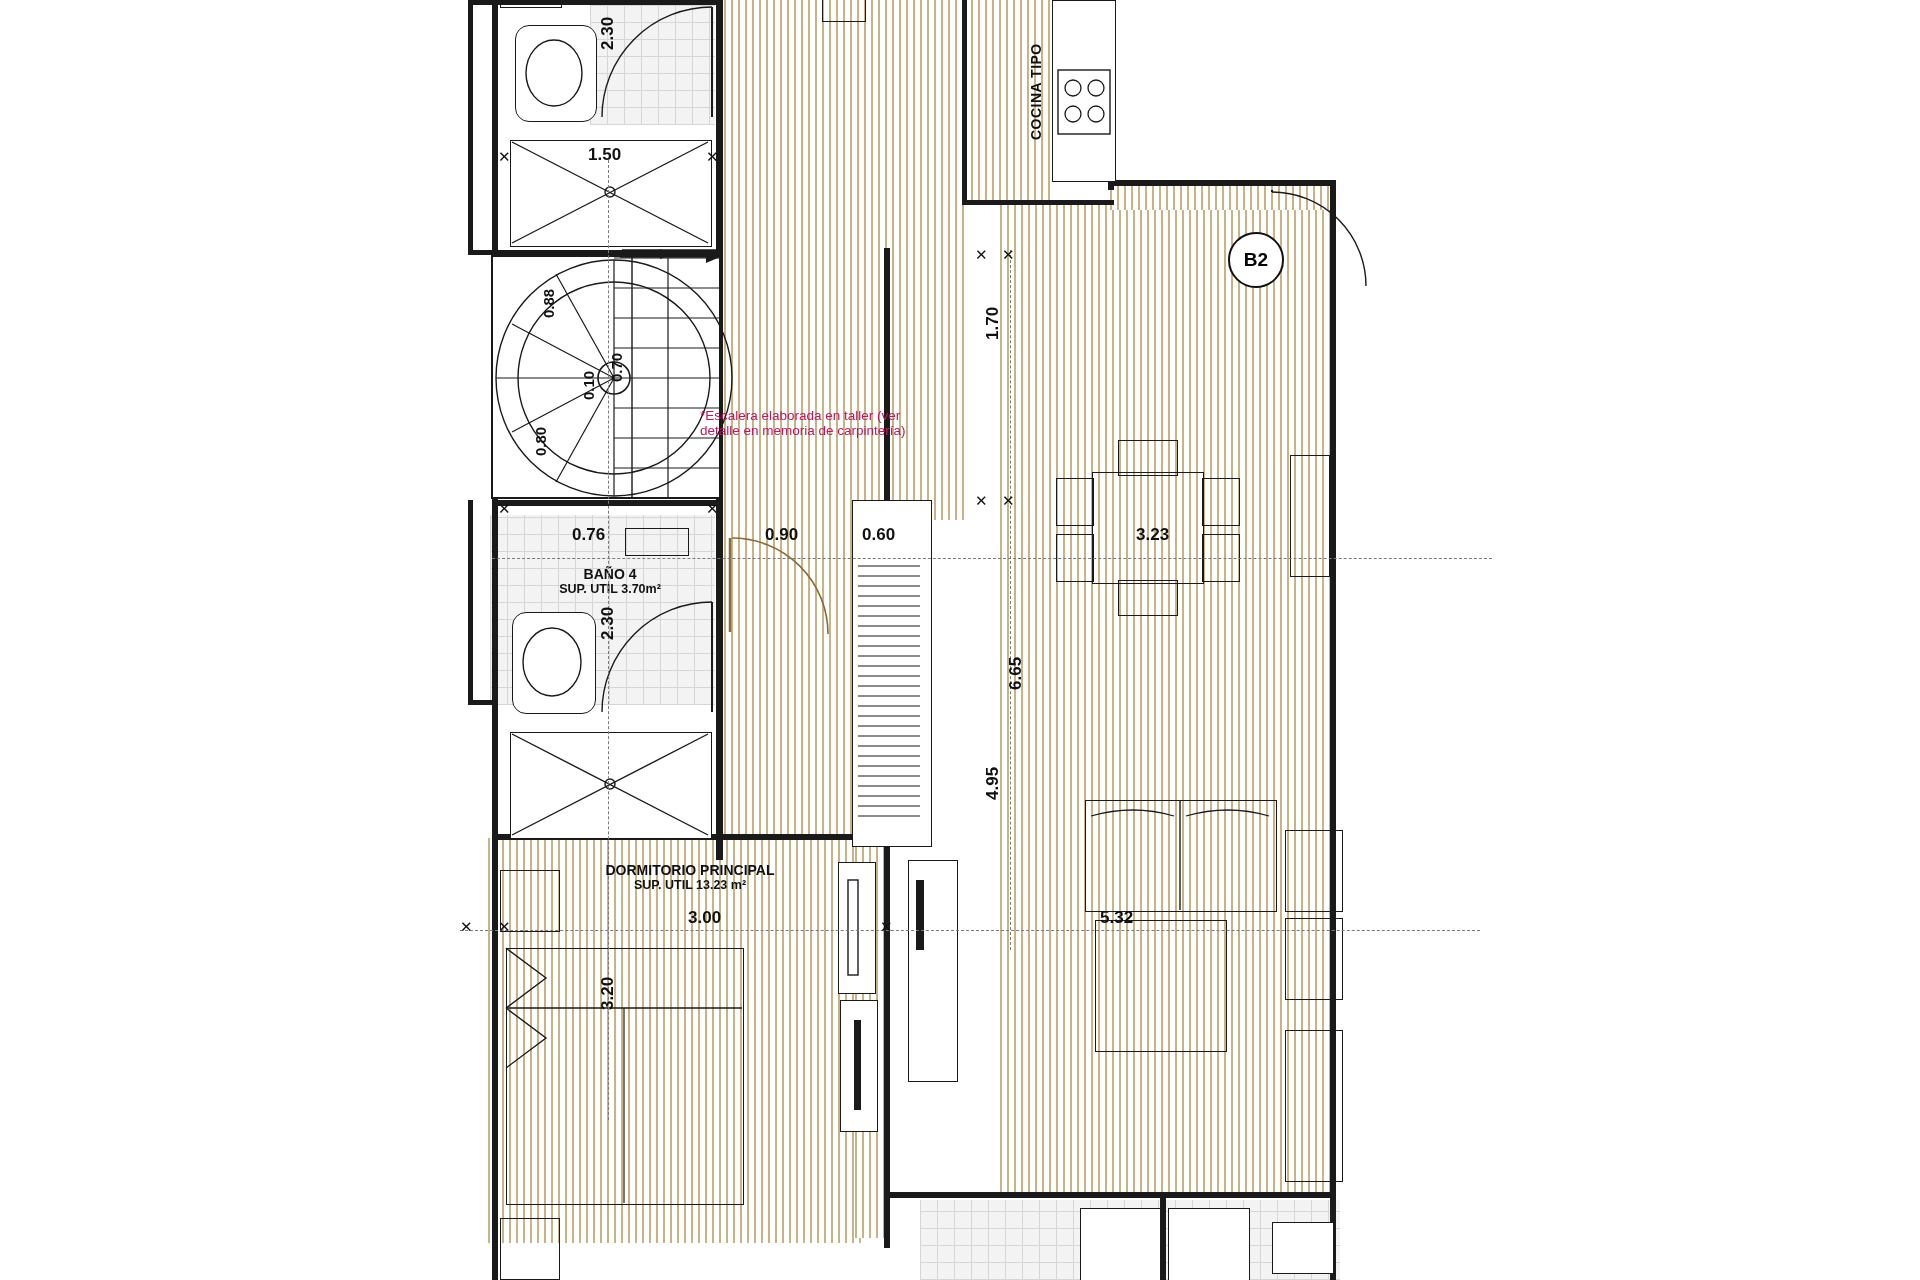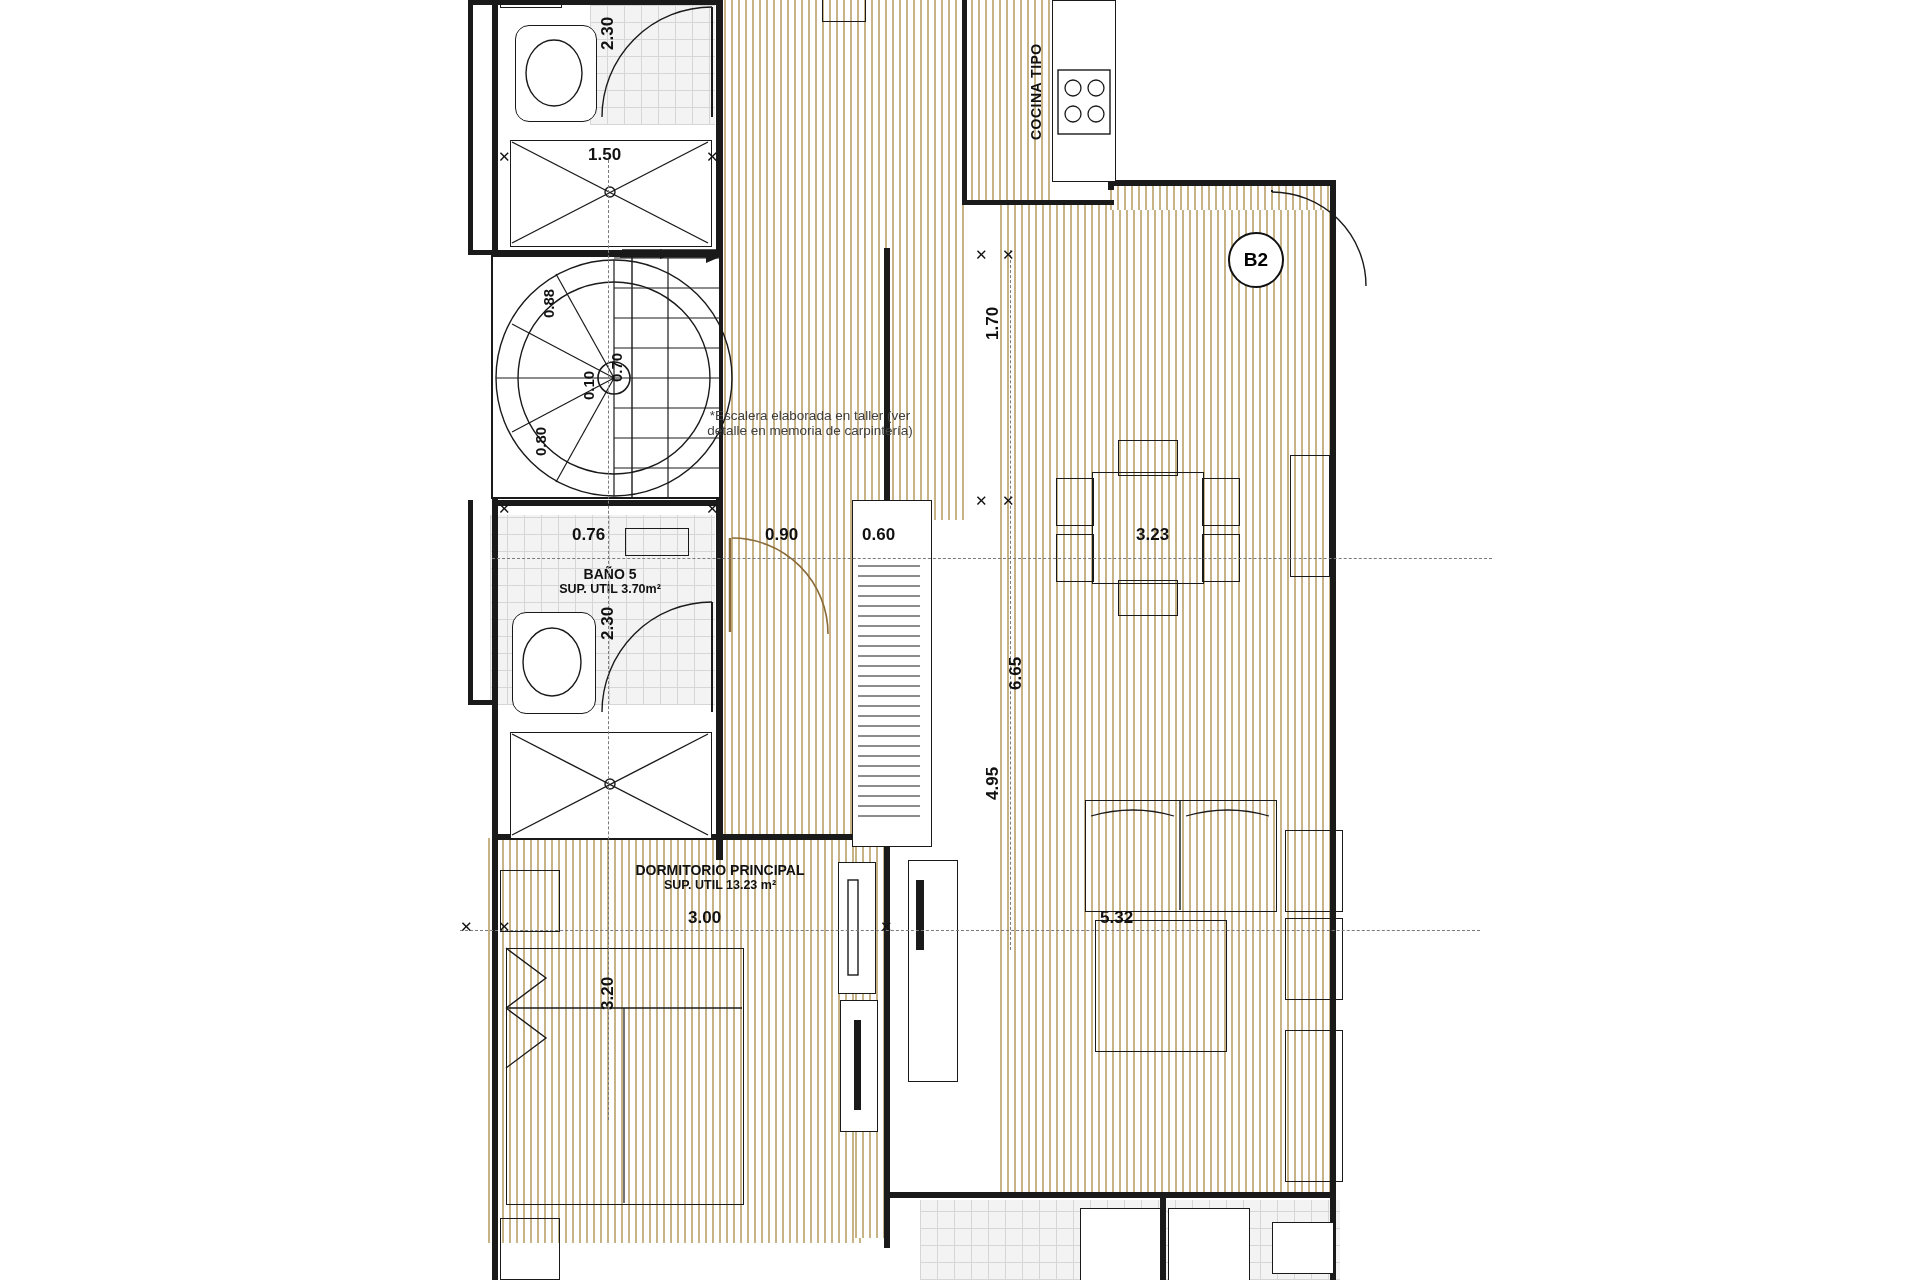--- a/index.html
+++ b/index.html
@@ -16,21 +16,21 @@
      background-image:repeating-linear-gradient(90deg,#d6d6d6 0px,#d6d6d6 1px,transparent 1px,transparent 17px),
                       repeating-linear-gradient(0deg,#d6d6d6 0px,#d6d6d6 1px,transparent 1px,transparent 17px);
      background-color:#f3f3f3;}
   .box{position:absolute;border:1.5px solid #1a1a1a;background:transparent;}
   .boxw{position:absolute;border:1.5px solid #1a1a1a;background:#ffffff;}
   .dim{position:absolute;font-size:17px;font-weight:bold;color:#111;white-space:nowrap;}
   .dimv{position:absolute;font-size:17px;font-weight:bold;color:#111;white-space:nowrap;
         transform:rotate(-90deg);transform-origin:left top;}
   .room{position:absolute;text-align:center;font-size:14px;font-weight:bold;color:#111;white-space:nowrap;}
   .room small{display:block;font-size:12.5px;font-weight:bold;}
-  .note{position:absolute;font-size:13.5px;color:#404040;line-height:15px;text-align:center;}
+  .note{position:absolute;font-size:13.5px;color:#be185d;line-height:15px;}
   .dash{position:absolute;border-top:1px dashed #7a7a7a;}
   .dashv{position:absolute;border-left:1px dashed #7a7a7a;}
   .tick{position:absolute;color:#111;font-size:15px;}
   .circle{position:absolute;border:2px solid #111;border-radius:50%;background:#fff;
      display:flex;align-items:center;justify-content:center;font-size:19px;font-weight:bold;}
   .vtext{position:absolute;font-size:14px;font-weight:bold;color:#111;white-space:nowrap;
      transform:rotate(-90deg);transform-origin:left top;letter-spacing:.5px;}
   svg{position:absolute;overflow:visible;}
 </style>
 </head>
@@ -149,21 +149,21 @@
   <svg style="left:520px;top:626px;width:64px;height:72px;">
     <ellipse cx="32" cy="36" rx="29" ry="34" fill="none" stroke="#1a1a1a" stroke-width="1.4"></ellipse>
   </svg>
   <svg style="left:600px;top:600px;width:115px;height:115px;">
     <path d="M112 2 A110 110 0 0 0 2 112" fill="none" stroke="#1a1a1a" stroke-width="1.4"></path>
     <line x1="112" y1="2" x2="112" y2="112" stroke="#1a1a1a" stroke-width="2"></line>
   </svg>
   <div class="box" style="left:625px;top:528px;width:62px;height:26px;"></div>
 
   <div class="room" style="left:515px;top:566px;width:190px;">
-    <span>BAÑO 5</span>
+    <span>BAÑO 4</span>
     <small>SUP. UTIL 3.70m²</small>
   </div>
 
   <svg style="left:730px;top:536px;width:100px;height:100px;">
     <path d="M2 2 A96 96 0 0 1 98 98" fill="none" stroke="#8a6b3a" stroke-width="1.6"></path>
     <line x1="0" y1="2" x2="0" y2="96" stroke="#8a6b3a" stroke-width="2.5"></line>
   </svg>
 
   <div class="boxw" style="left:852px;top:500px;width:78px;height:345px;"></div>
   <svg style="left:858px;top:560px;width:62px;height:265px;">
@@ -286,19 +286,19 @@
   <div class="dim" style="left:658px;top:908px;margin-left:30px;">3.00</div>
   <div class="dim" style="left:1100px;top:908px;">5.32</div>
 
   <div class="dimv" style="left:598px;top:50px;">2.30</div>
   <div class="dimv" style="left:598px;top:640px;">2.30</div>
   <div class="dimv" style="left:983px;top:340px;">1.70</div>
   <div class="dimv" style="left:1006px;top:690px;">6.65</div>
   <div class="dimv" style="left:983px;top:800px;">4.95</div>
   <div class="dimv" style="left:598px;top:1010px;">3.20</div>
 
-  <div class="room" style="left:540px;top:862px;width:300px;margin-left:30px;">
+  <div class="room" style="left:540px;top:862px;width:300px;">
     <span>DORMITORIO PRINCIPAL</span>
     <small>SUP. UTIL 13.23 m²</small>
   </div>
 
 
 </div>
 
 </body></html>

